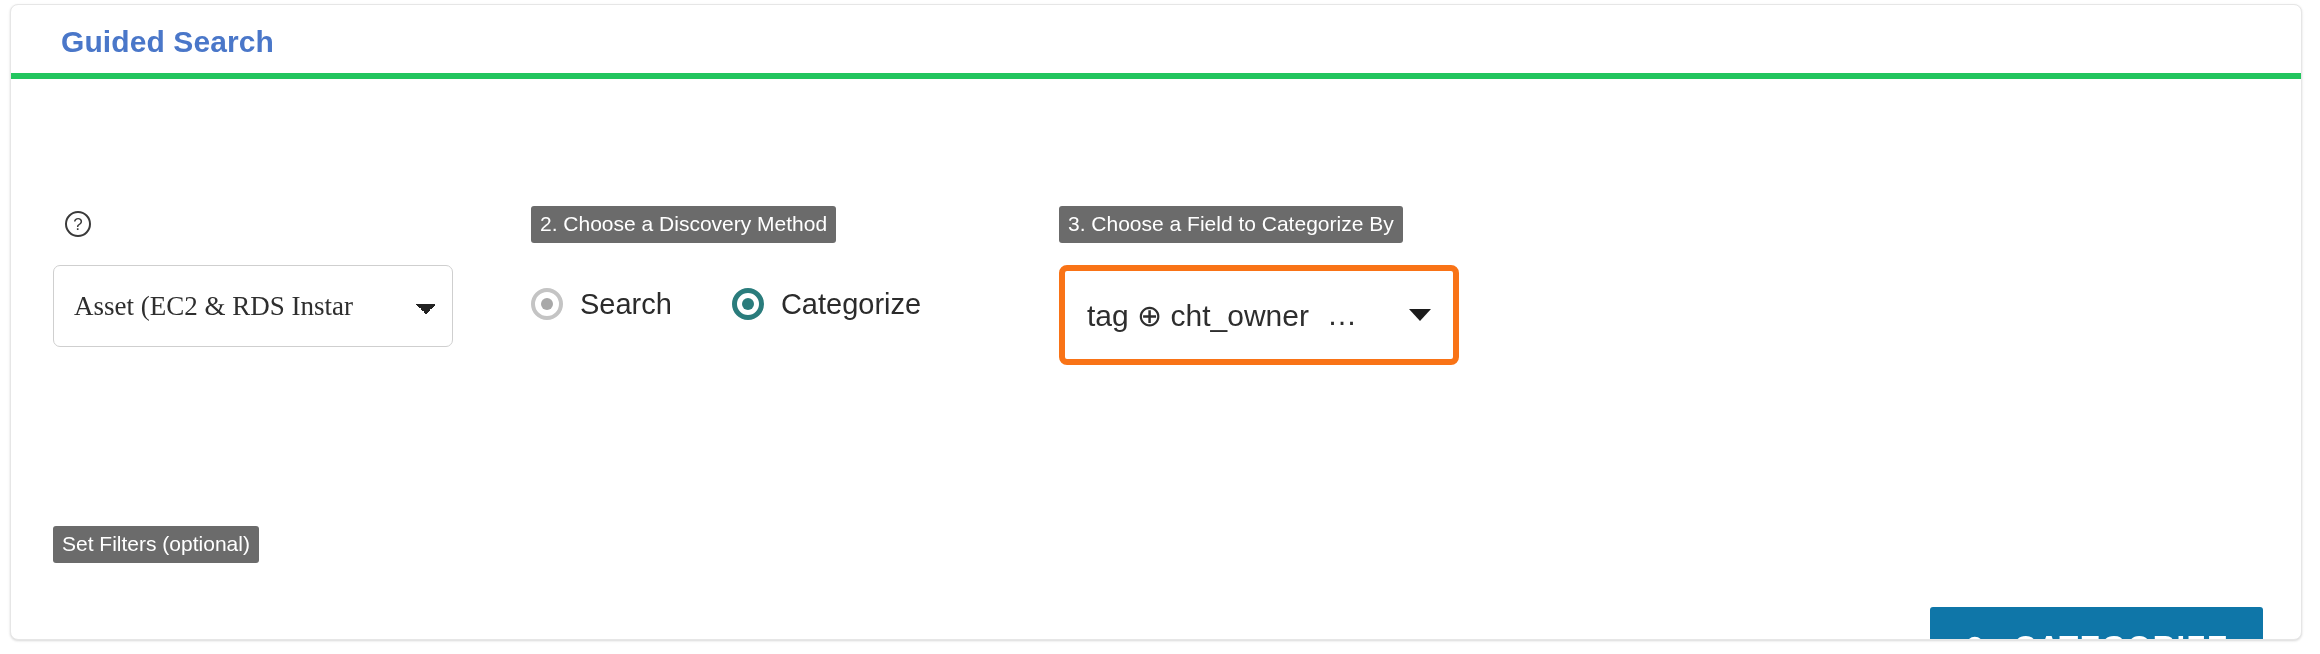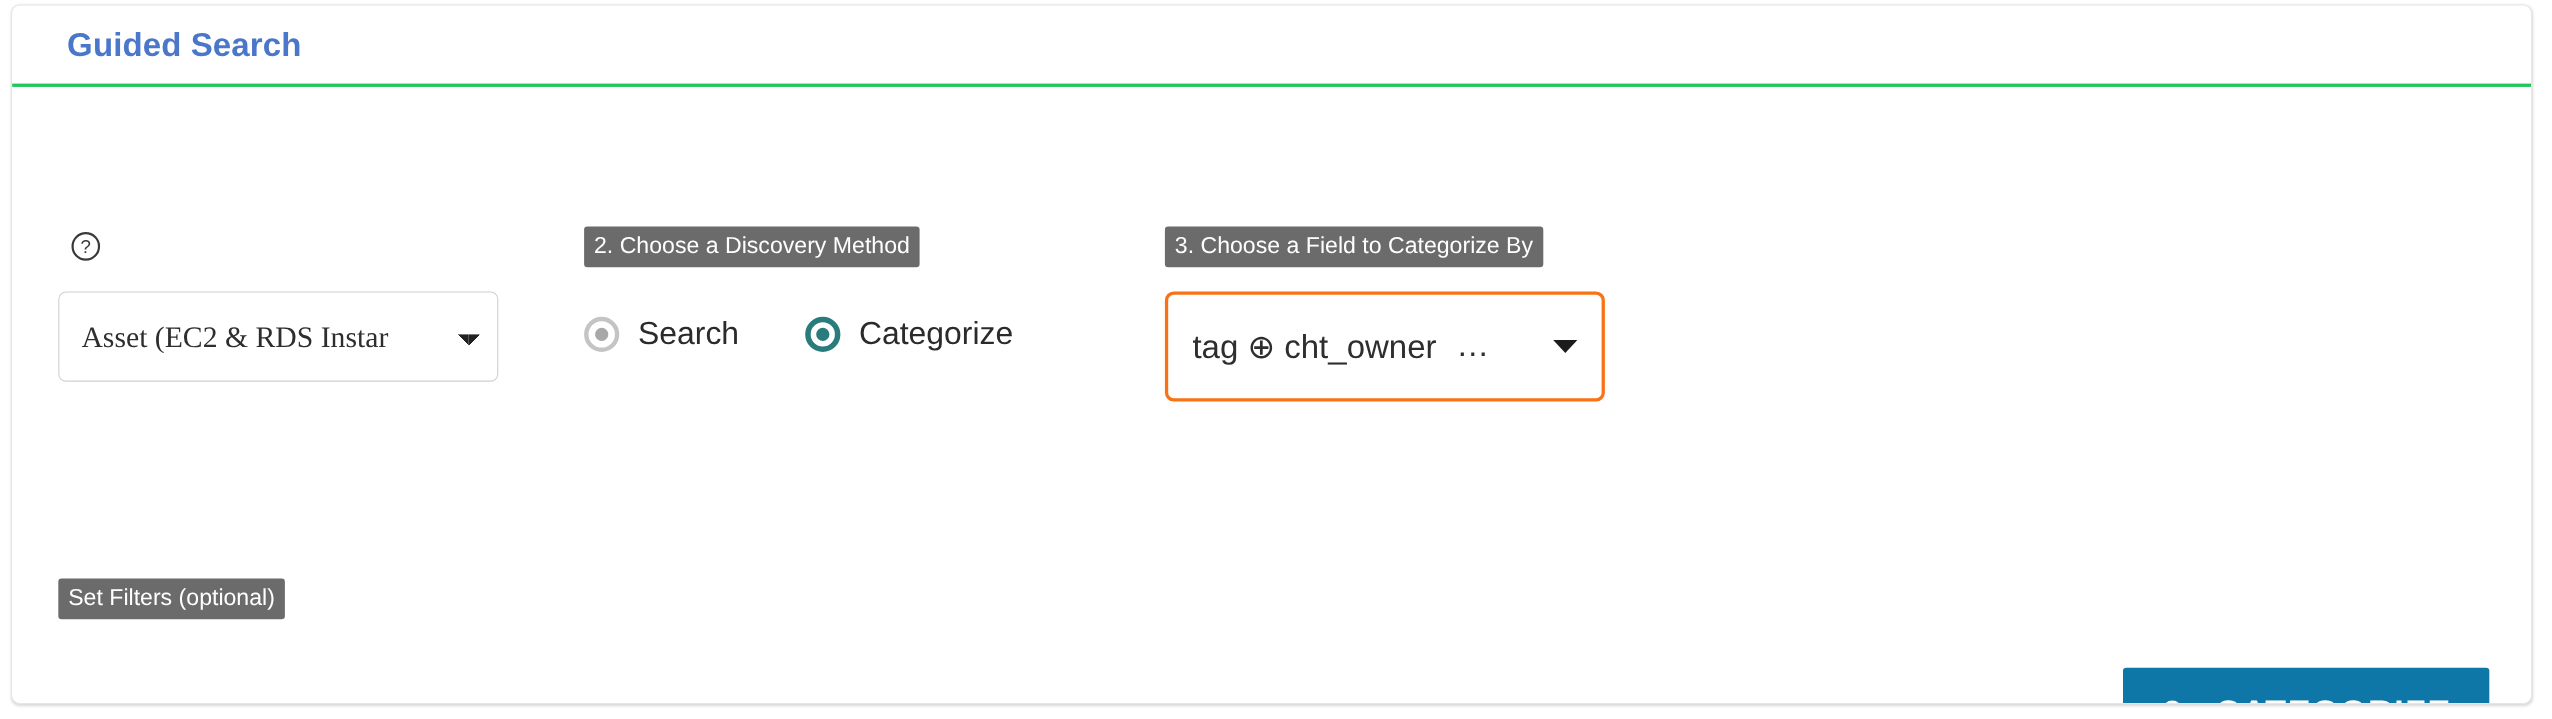--- a/index.html
+++ b/index.html
@@ -24,21 +24,21 @@
     border: 1px solid #e6e6e6;
     border-radius: 8px;
     box-shadow: 0 1px 3px rgba(0,0,0,0.10), 0 1px 2px rgba(0,0,0,0.06);
     box-sizing: border-box;
     overflow: hidden;
   }
 
   
   .card-header {
     height: 74px;
-    border-bottom: 3px solid #22c55e;
+    border-bottom: 6px solid #22c55e;
     box-sizing: border-box;
     position: relative;
   }
   .card-title {
     position: absolute;
     left: 50px;
     top: 20px;
     font-size: 30px;
     font-weight: bold;
     color: #4a77c9;
@@ -166,21 +166,21 @@
     margin-left: 17px;
     font-size: 29px;
     color: #2b2b2b;
   }
 
   
   .field-dropdown {
     margin-top: 24px;
     width: 400px;
     height: 100px;
-    border: 3px solid #f97316;
+    border: 6px solid #f97316;
     border-radius: 8px;
     background: #ffffff;
     box-sizing: border-box;
     display: flex;
     align-items: center;
     padding: 0 22px 0 22px;
     cursor: pointer;
   }
   .field-value {
     font-size: 30px;

